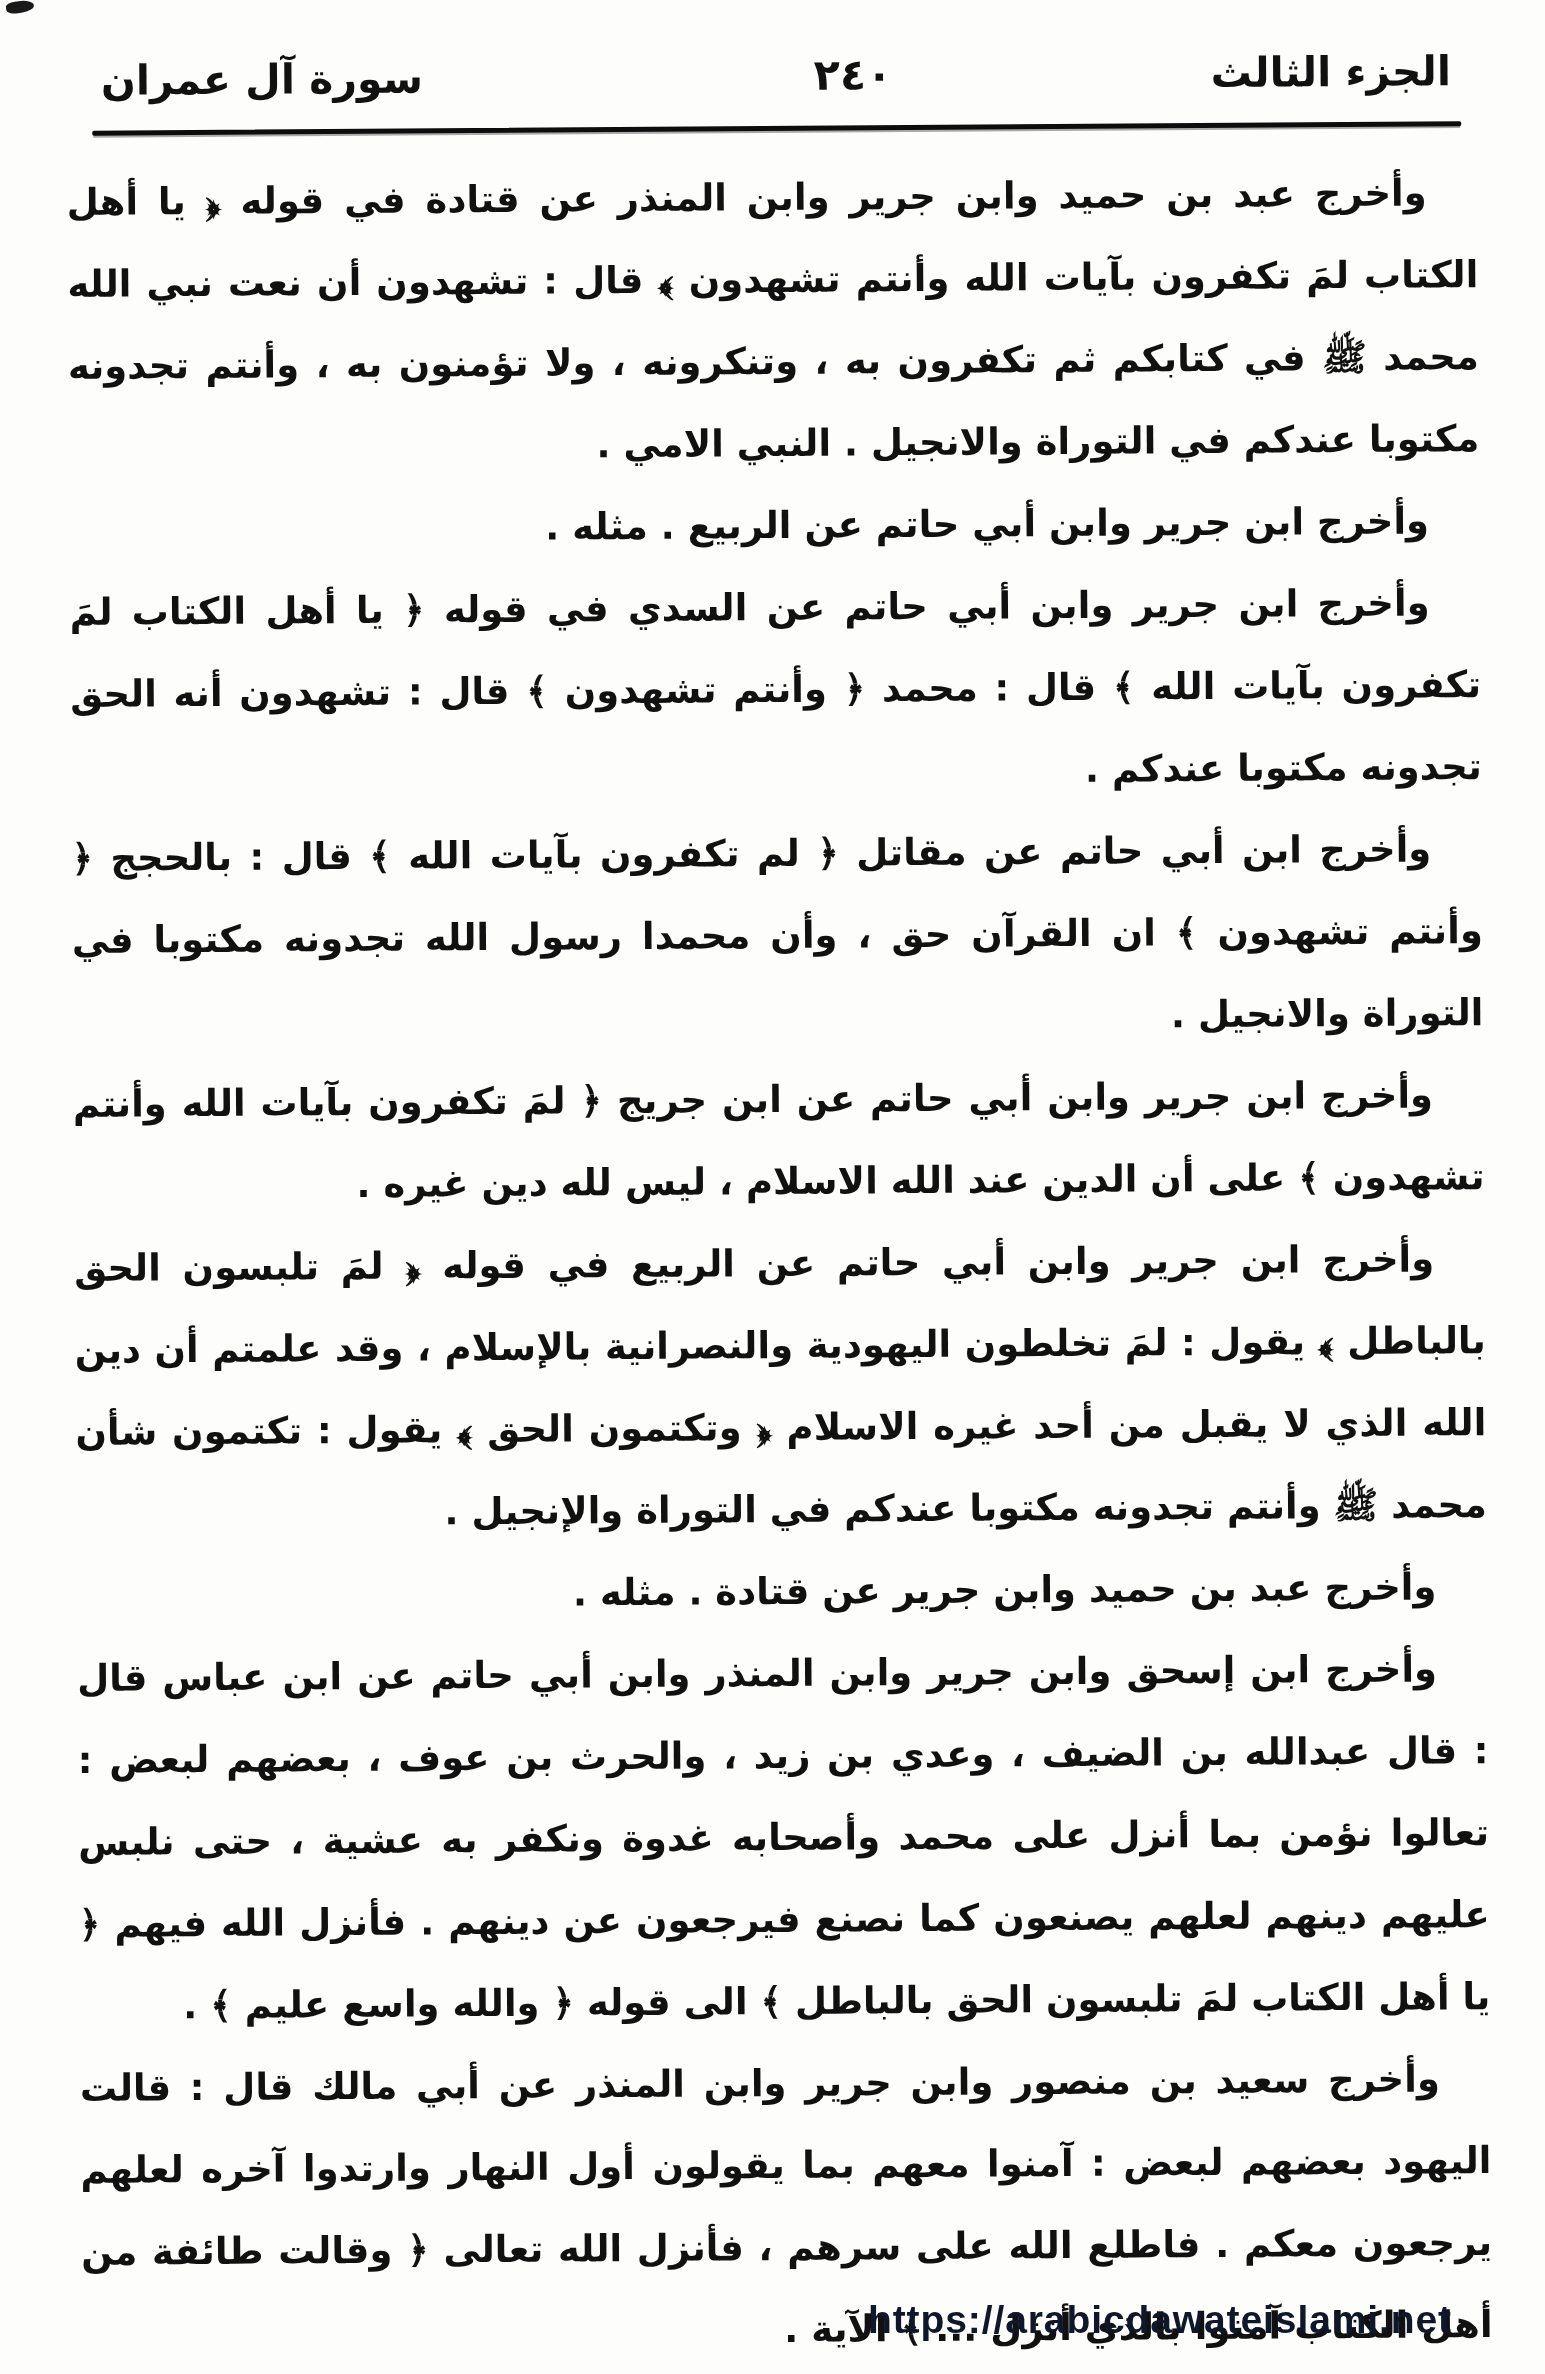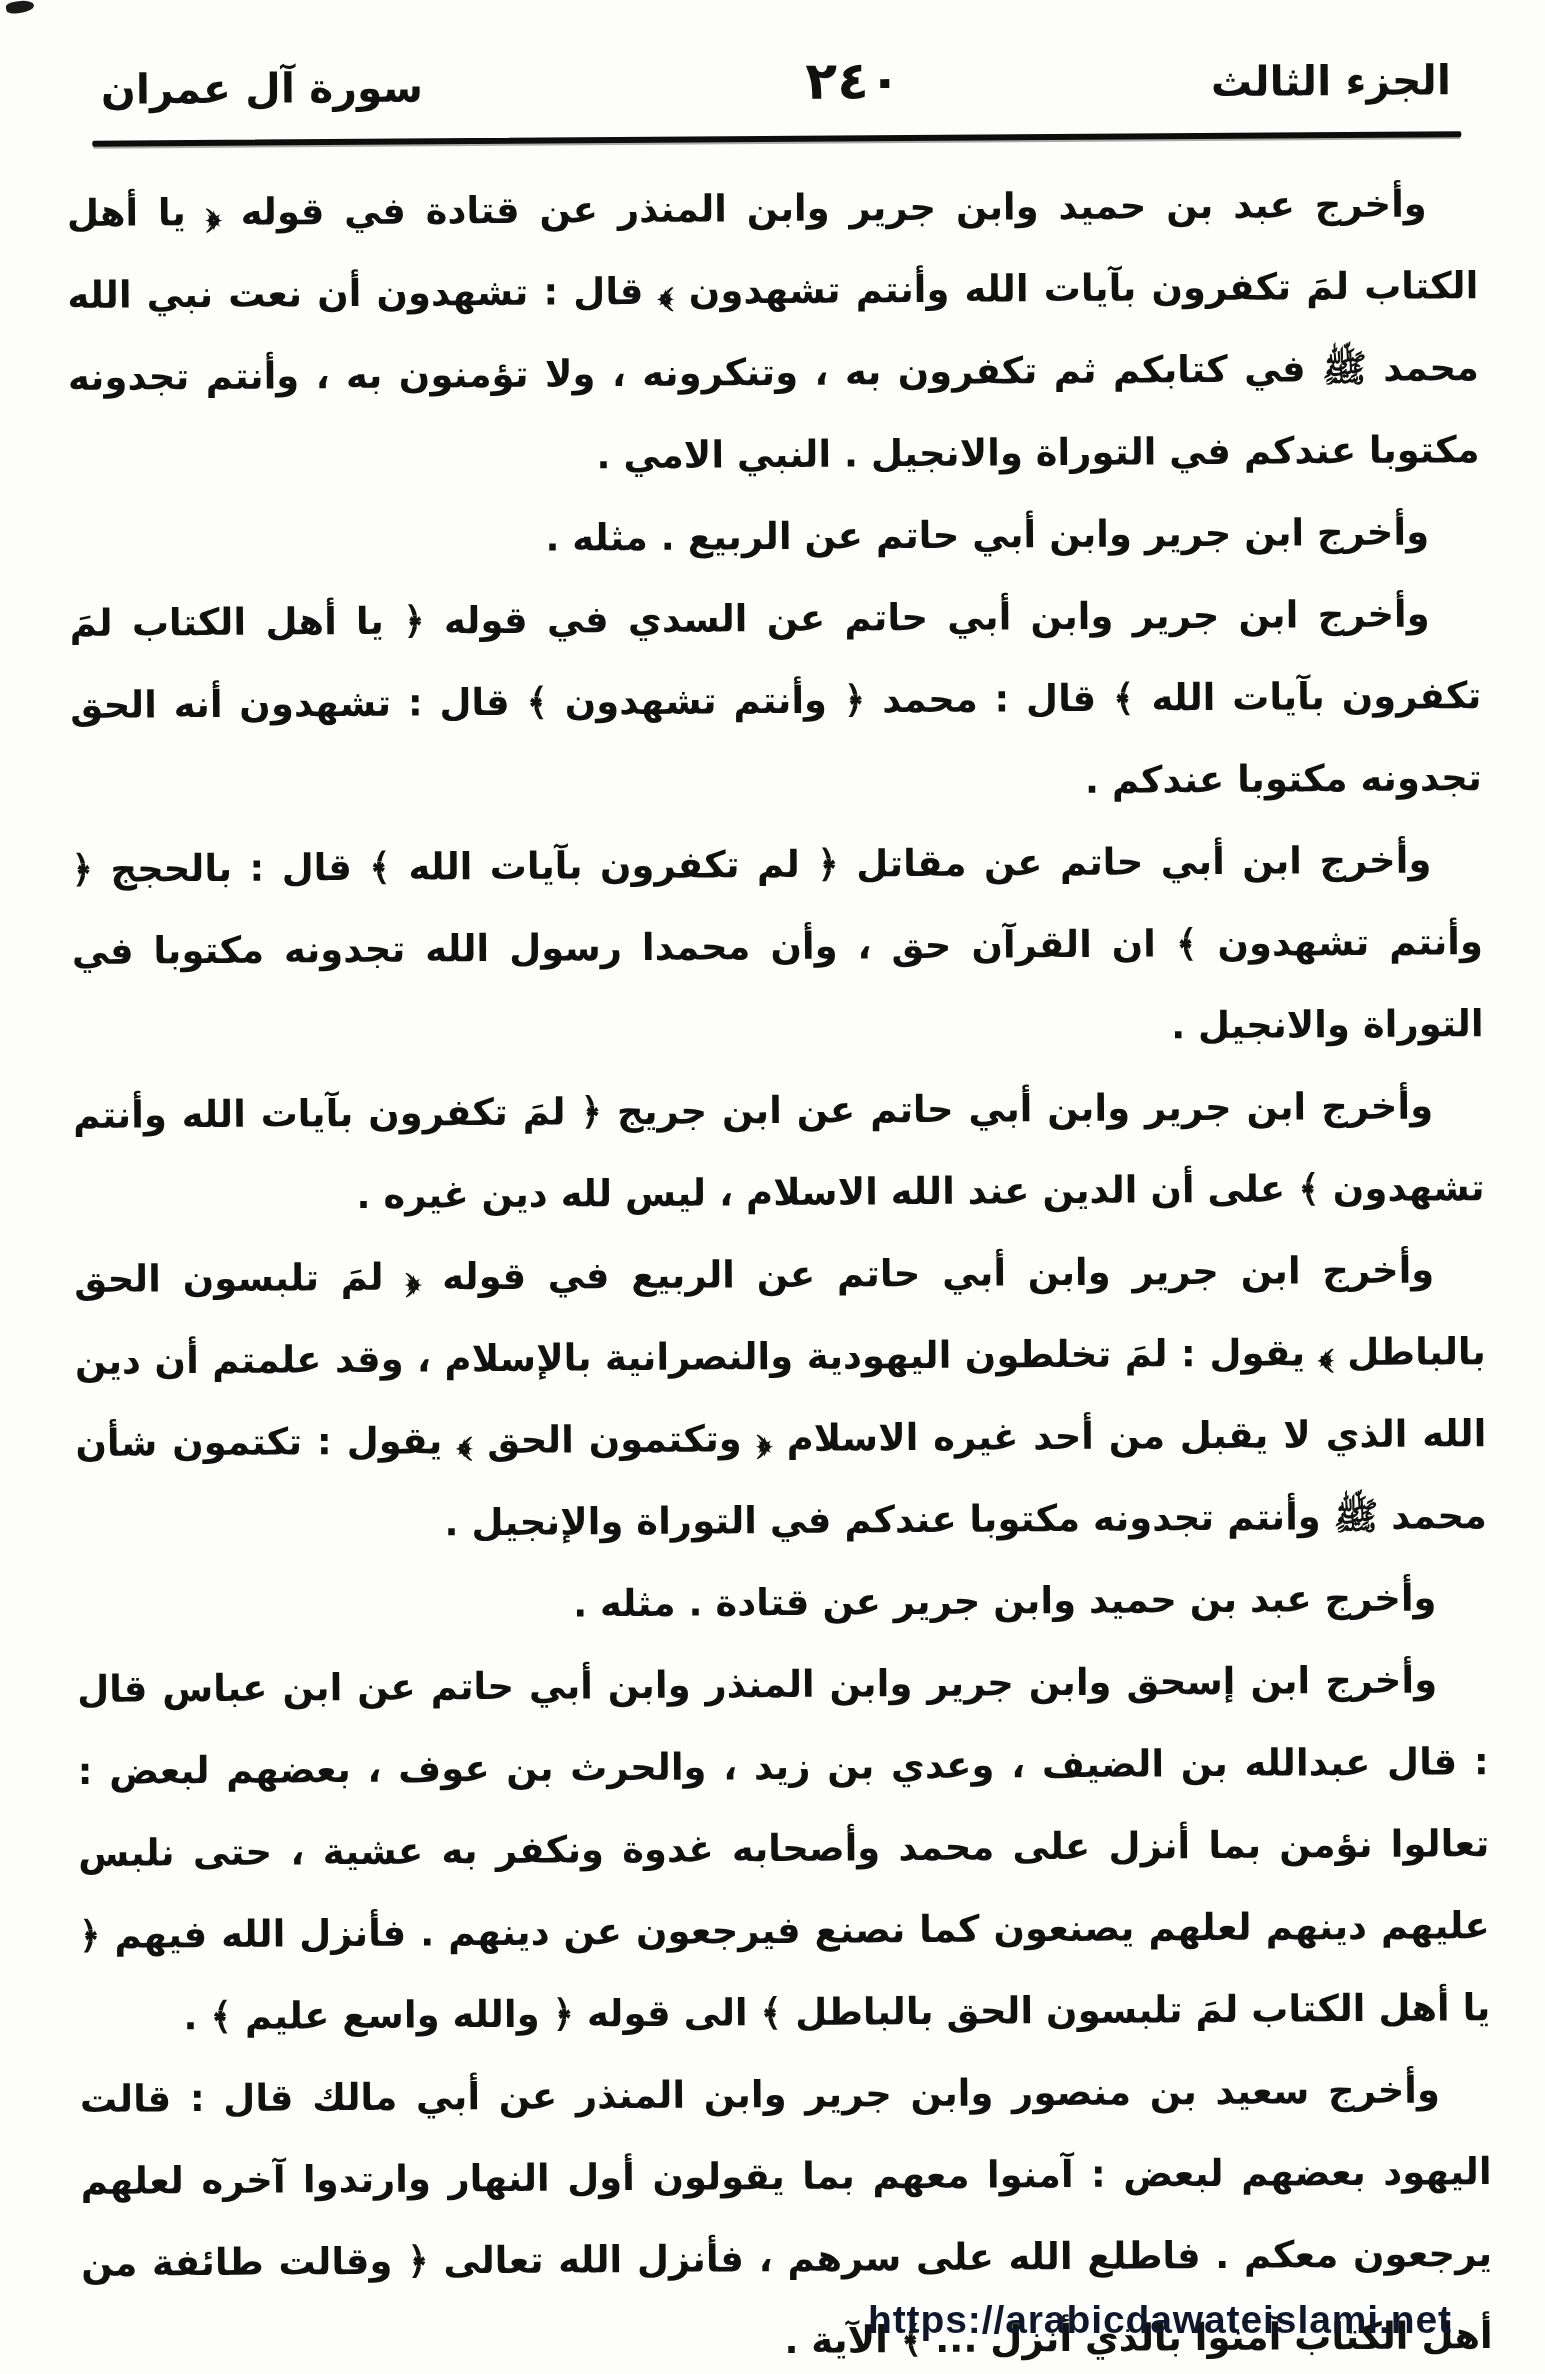--- a/index.html
+++ b/index.html
@@ -37,21 +37,21 @@
   .page-header {
     display: flex;
     justify-content: space-between;
     align-items: baseline;
     padding: 50px 93px 0 102px;
     font-weight: bold;
     font-size: 41px;
     line-height: 1.2;
   }
   .page-header .page-num {
-    font-size: 52px;
+    font-size: 43px;
     letter-spacing: 3.7px;
     transform: translateX(18.6px);
     margin-left: 35px;
   }
   .header-rule {
     height: 5.6px;
     background: #0d0d0d;
     margin: 24px 83px 0 93px;
     border-radius: 1.9px;
     box-shadow: 0 2.8px 0 -0.9px rgba(13,13,13,0.35);

